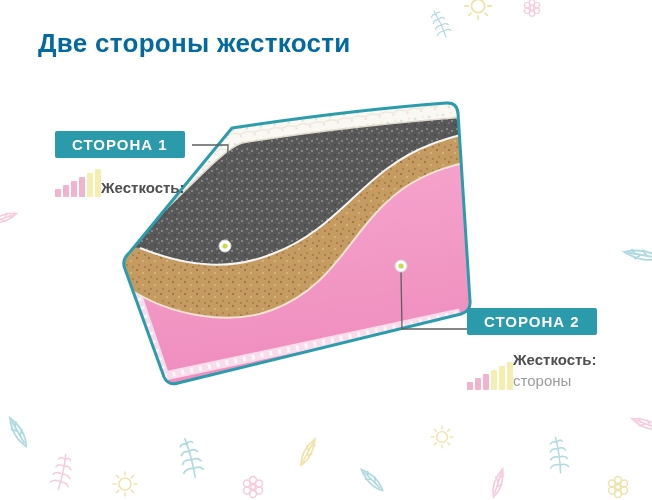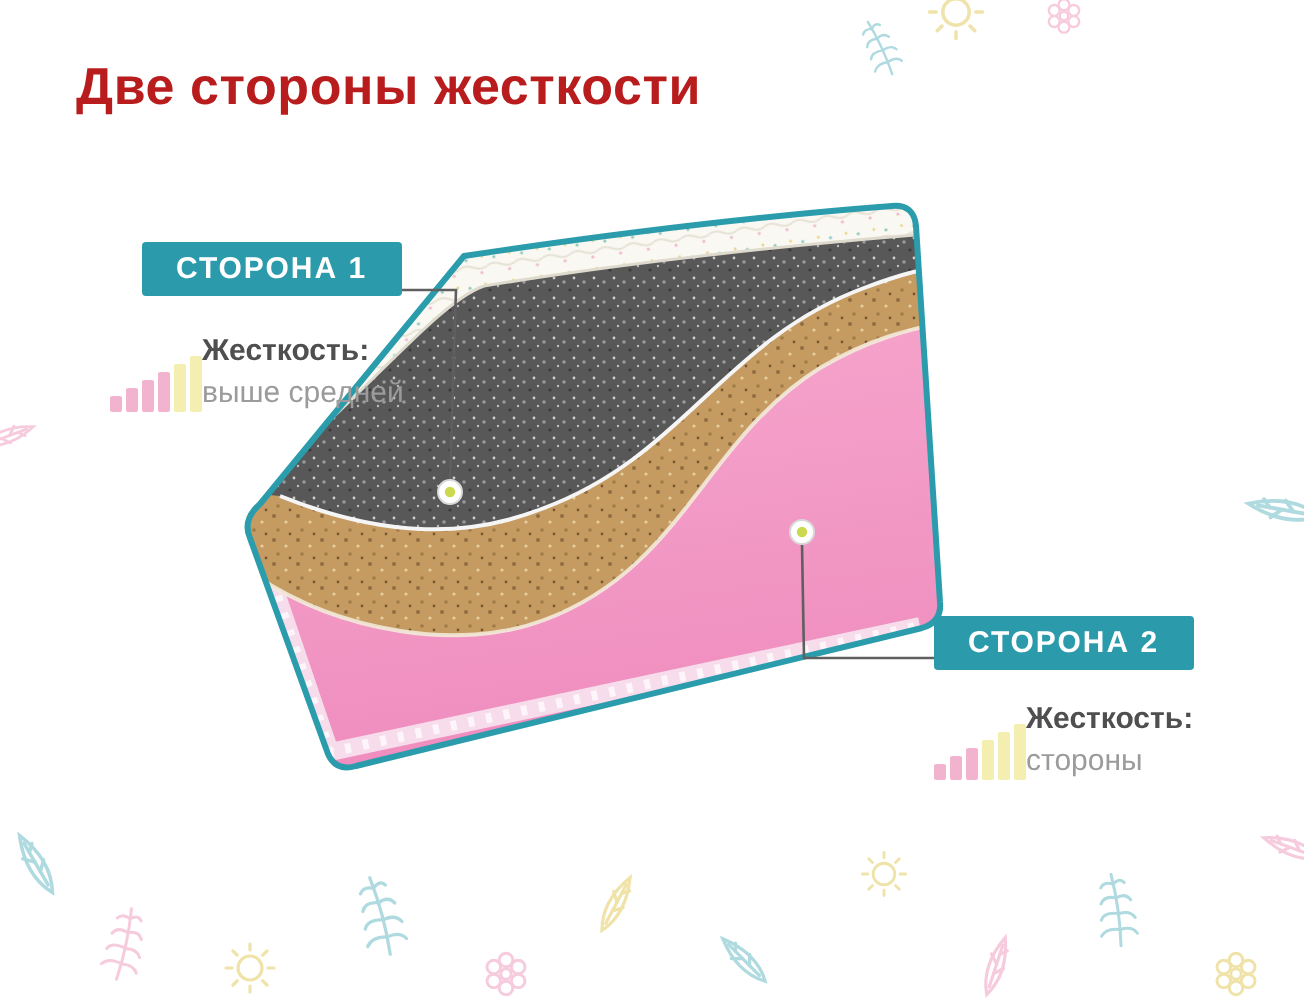--- a/index.html
+++ b/index.html
@@ -6,28 +6,28 @@
   .stage{
     position:relative;width:652px;height:500px;overflow:hidden;background:#ffffff;
     font-family:"Liberation Sans",sans-serif;
   }
   .doodles{position:absolute;left:0;top:0;z-index:0;opacity:.9;}
   .c-teal{color:#a6d6dd;}
   .c-yel{color:#eee0a0;}
   .c-pink{color:#f6c6da;}
   .title{
     position:absolute;left:38px;top:28px;margin:0;z-index:3;
-    font-size:26px;font-weight:bold;color:#b91c1c;letter-spacing:.3px;
+    font-size:26px;font-weight:bold;color:#0369a1;letter-spacing:.3px;
   }
   .mattress{position:absolute;left:110px;top:88px;z-index:2;}
   .badge{
     position:absolute;z-index:4;background:#2b9aab;color:#fff;
     font-weight:bold;font-size:15px;letter-spacing:1px;padding:5px 17px;border-radius:2px;
   }
-  .badge1{left:55px;top:121px;margin-left:16px;}
+  .badge1{left:55px;top:131px;}
   .badge2{left:467px;top:308px;}
   .firm{position:absolute;z-index:3;display:flex;align-items:flex-end;}
   .firm1{left:55px;top:167px;}
   .firm2{left:467px;top:351px;}
   .bars{display:flex;align-items:flex-end;gap:2px;height:30px;}
   .bar{width:6px;display:block;border-radius:1px;}
   .firm-text .l1{font-size:15px;font-weight:bold;color:#4f4f4f;line-height:1.2;}
   .firm-text .l2{font-size:15px;color:#9b9b9b;line-height:1.2;margin-top:3px;}
 </style>
 </head>
@@ -144,21 +144,20 @@
     <div class="bars">
         <span class="bar" style="height: 8px; background: rgb(242, 179, 207);"></span>
         <span class="bar" style="height: 12px; background: rgb(242, 179, 207);"></span>
         <span class="bar" style="height: 16px; background: rgb(242, 179, 207);"></span>
         <span class="bar" style="height: 20px; background: rgb(242, 179, 207);"></span>
         <span class="bar" style="height: 24px; background: rgb(244, 238, 176);"></span>
         <span class="bar" style="height: 28px; background: rgb(244, 238, 176);"></span>
       </div>
     <div class="firm-text">
       <div class="l1">Жесткость:</div>
-      <div class="l2">выше средней</div>
     </div>
   </div>
 
   <div class="badge badge2">СТОРОНА 2</div>
   <div class="firm firm2">
     <div class="bars">
         <span class="bar" style="height: 8px; background: rgb(242, 179, 207);"></span>
         <span class="bar" style="height: 12px; background: rgb(242, 179, 207);"></span>
         <span class="bar" style="height: 16px; background: rgb(242, 179, 207);"></span>
         <span class="bar" style="height: 20px; background: rgb(244, 238, 176);"></span>

